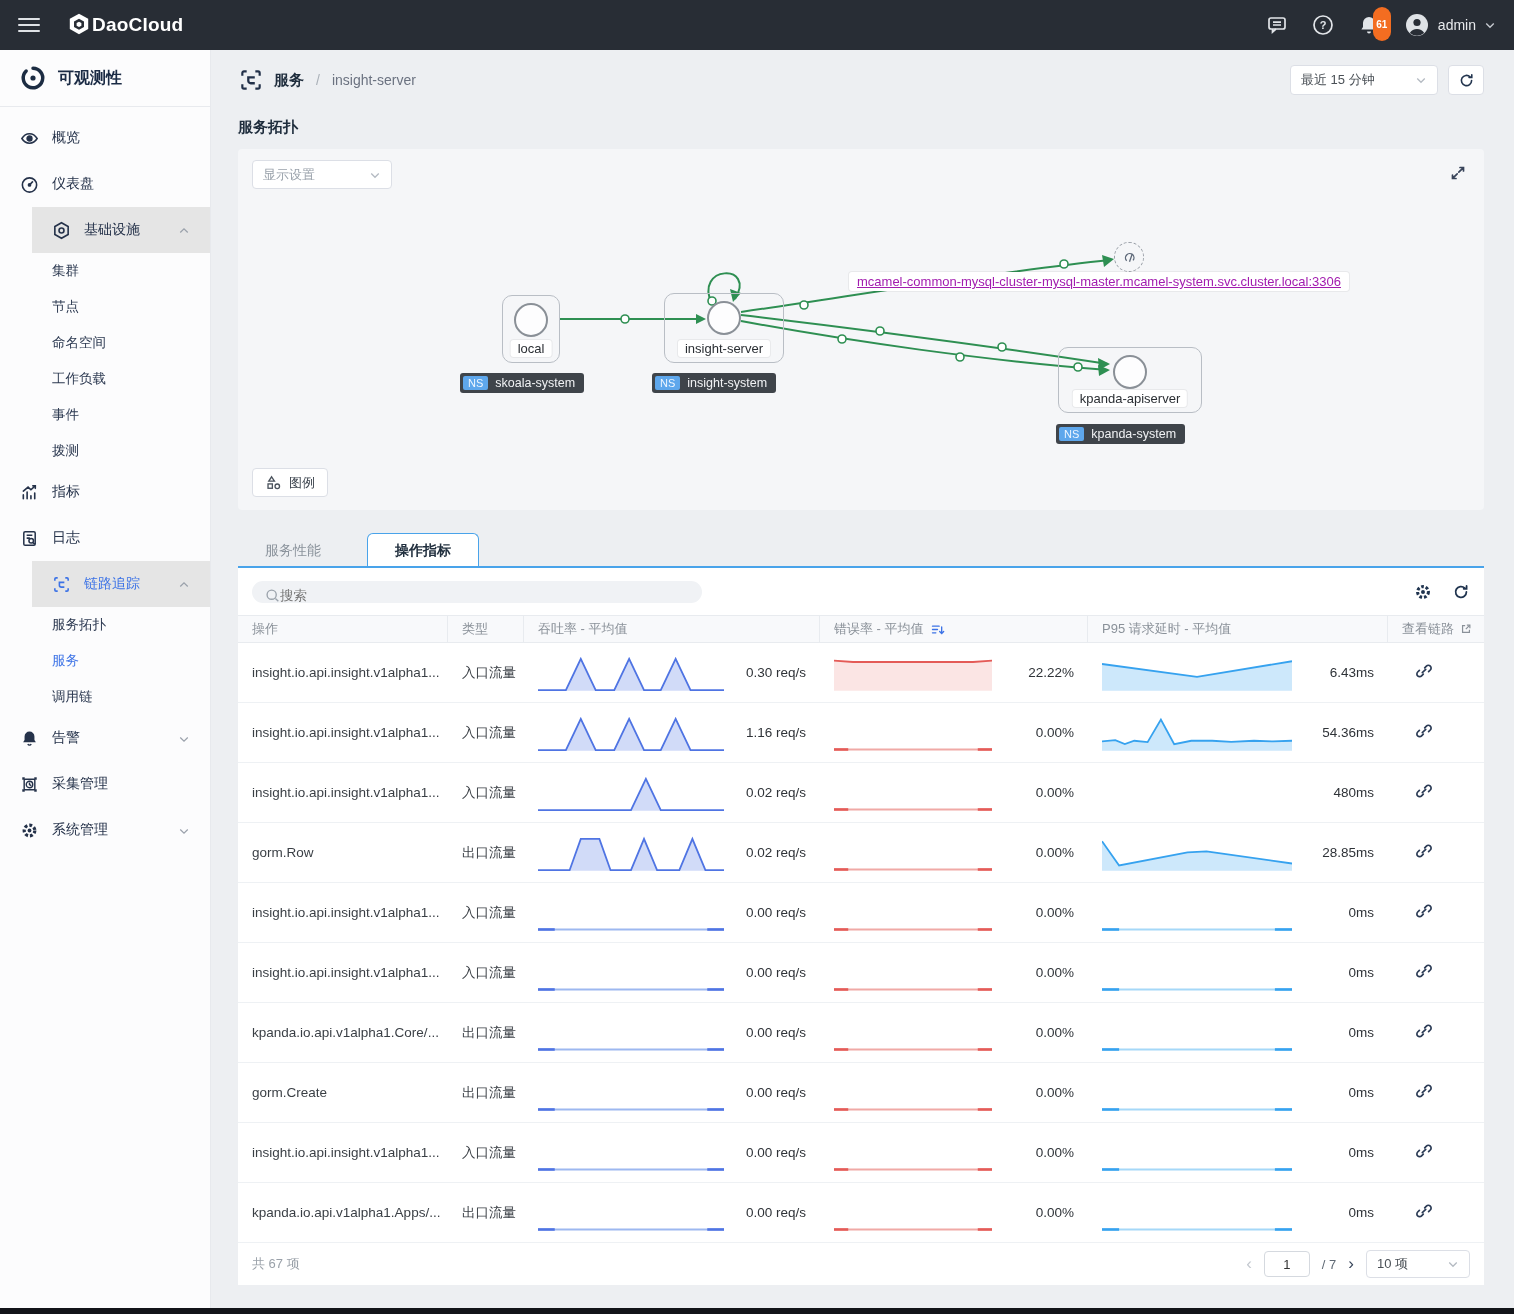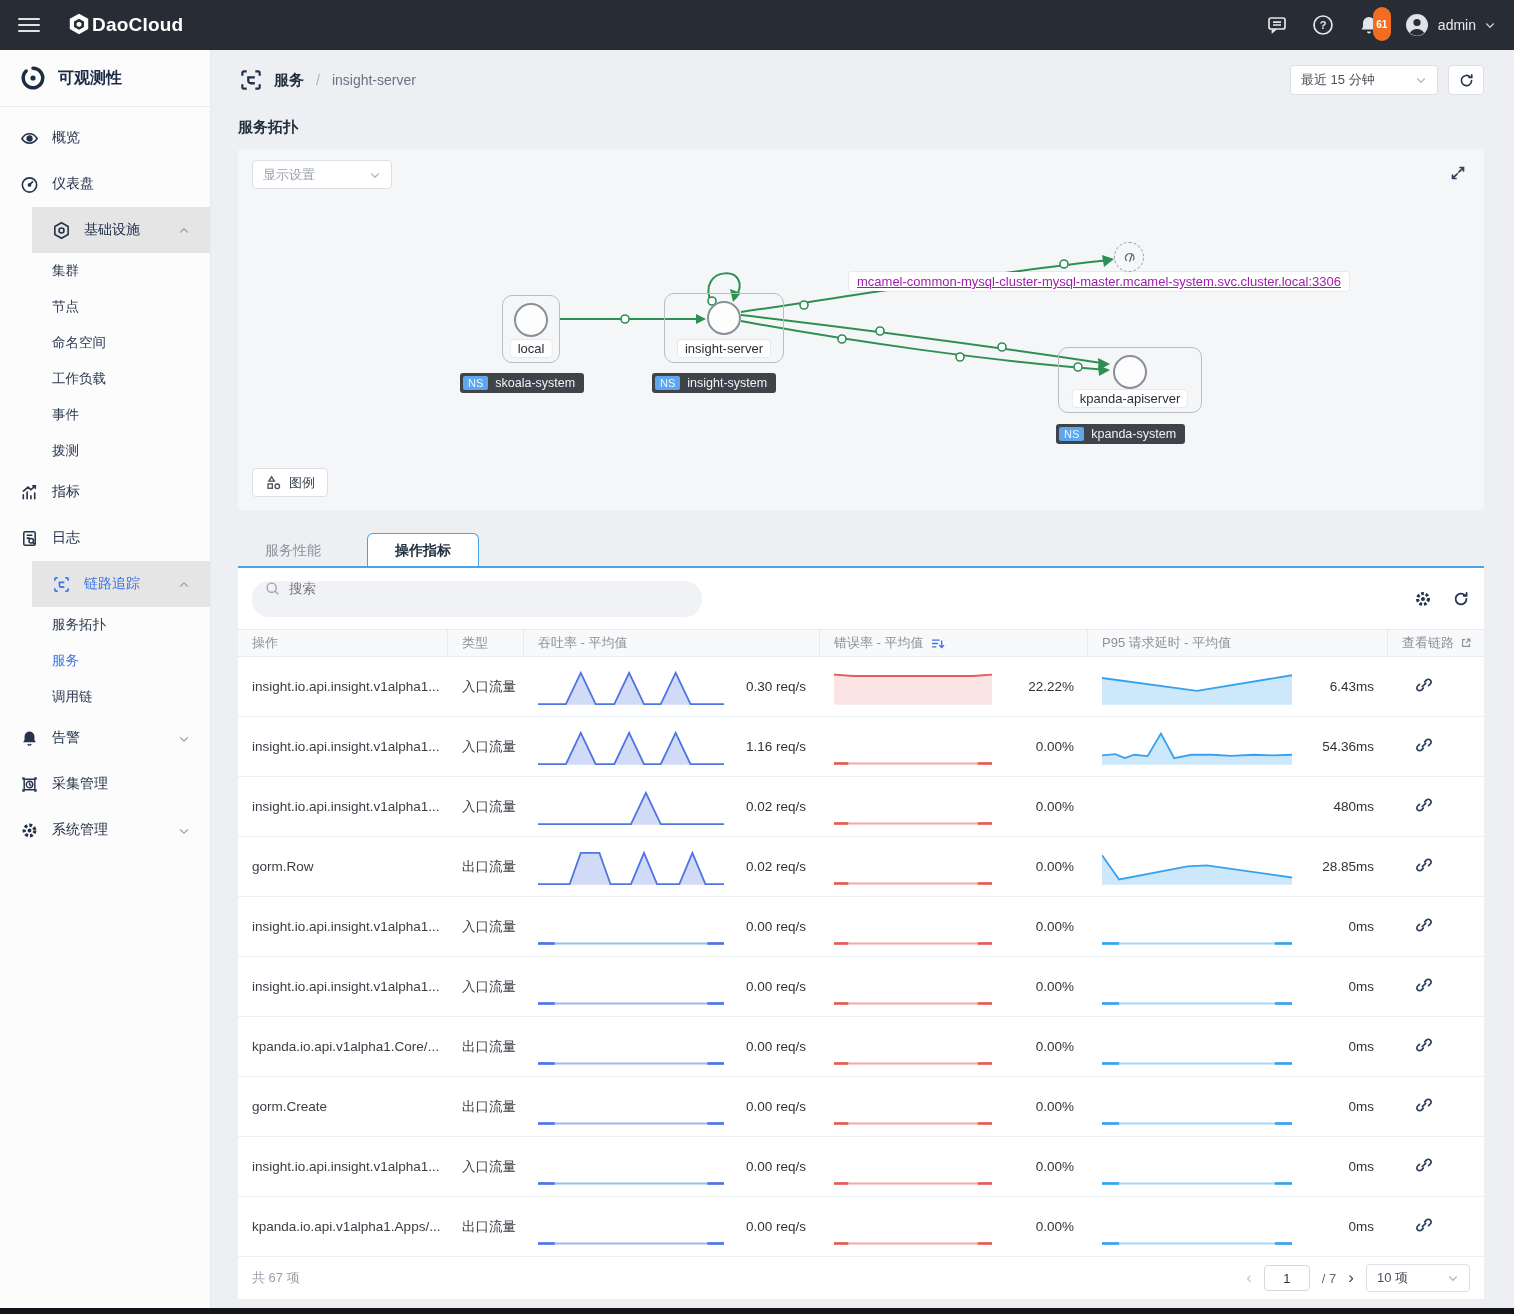--- a/index.html
+++ b/index.html
@@ -75,22 +75,22 @@
 
   
   .tabs { margin-top:23px; display:flex; align-items:flex-end; border-bottom:2px solid #49a3ea; height:35px; }
   .tab { padding:0 27px; line-height:32px; font-size:14px; color:#8b939c; cursor:pointer; }
   .tab.active { background:#fff; border:1px solid #49a3ea; border-bottom:none; border-radius:6px 6px 0 0;
     color:#22303f; font-weight:bold;margin-left:19px; }
 
   
   .panel { background:#fff; width:1246px; padding-top:13px; }
   .search-row { display:flex; align-items:center; justify-content:space-between; padding:0 14px; }
-  .search-box { width:450px; height:36px; background:#f0f2f5; border-radius:17px; display:flex; align-items:flex-start;
-    gap:9px; padding:0 13px; color:#9aa2ab; }
+  .search-box { width:450px; height:22px; background:#f0f2f5; border-radius:17px; display:flex; align-items:flex-end;
+    padding:0 13px; color:#9aa2ab; }
   .search-box input { flex:1; border:none; outline:none; background:transparent; font-size:13.5px; color:#333;
     font-family:inherit; }
   .panel-icons { display:flex; gap:20px; color:#20344f; }
   .panel-icons span { width:18px; height:18px; cursor:pointer; }
 
   
   .thead, .trow { display:grid; grid-template-columns:210px 76px 296px 268px 300px 96px; }
   .thead { margin-top:12px; height:28px; align-items:center; background:#f8f9fb; border-top:1px solid #e8ebef;
     border-bottom:1px solid #e8ebef; font-size:13px; color:#8a9199; }
   .thead > div { padding-left:14px; height:100%; display:flex; align-items:center; gap:6px; border-right:1px solid #e8ebef; }

